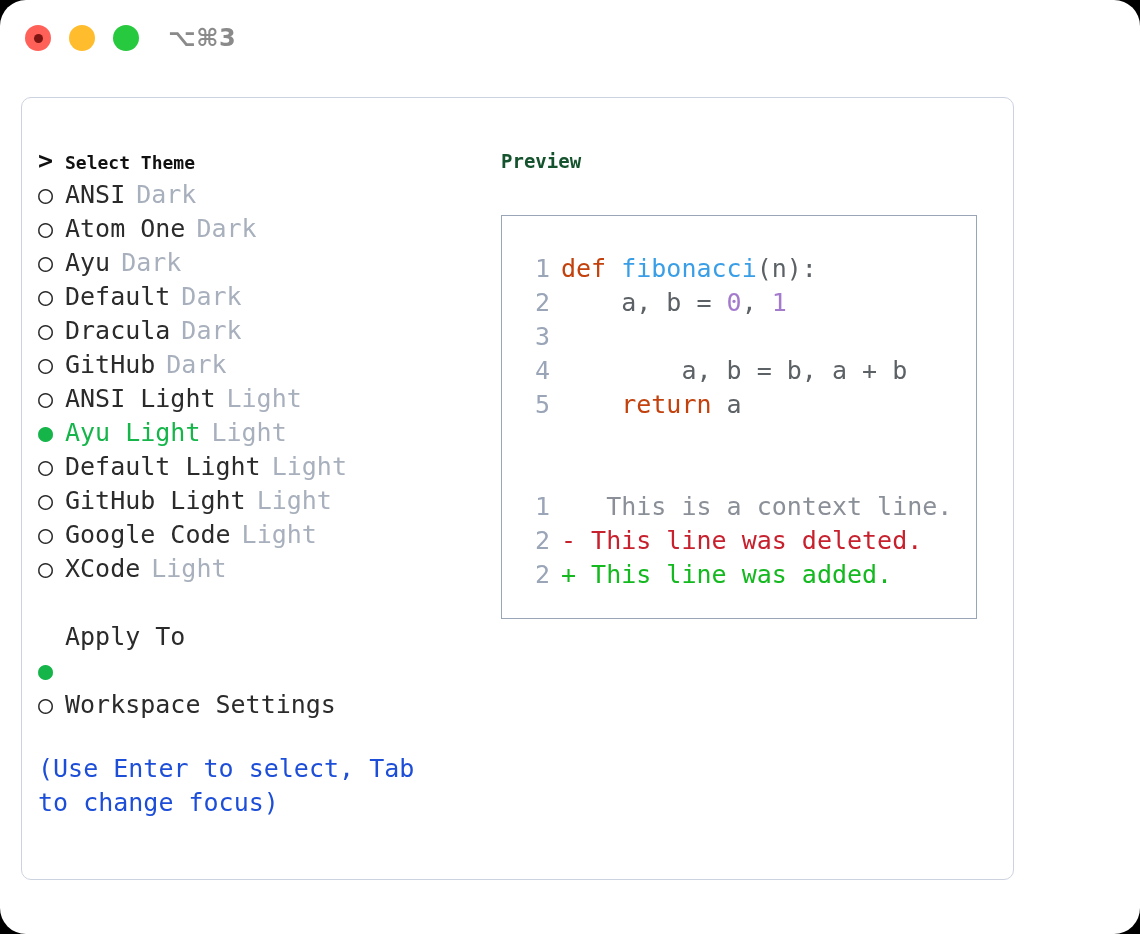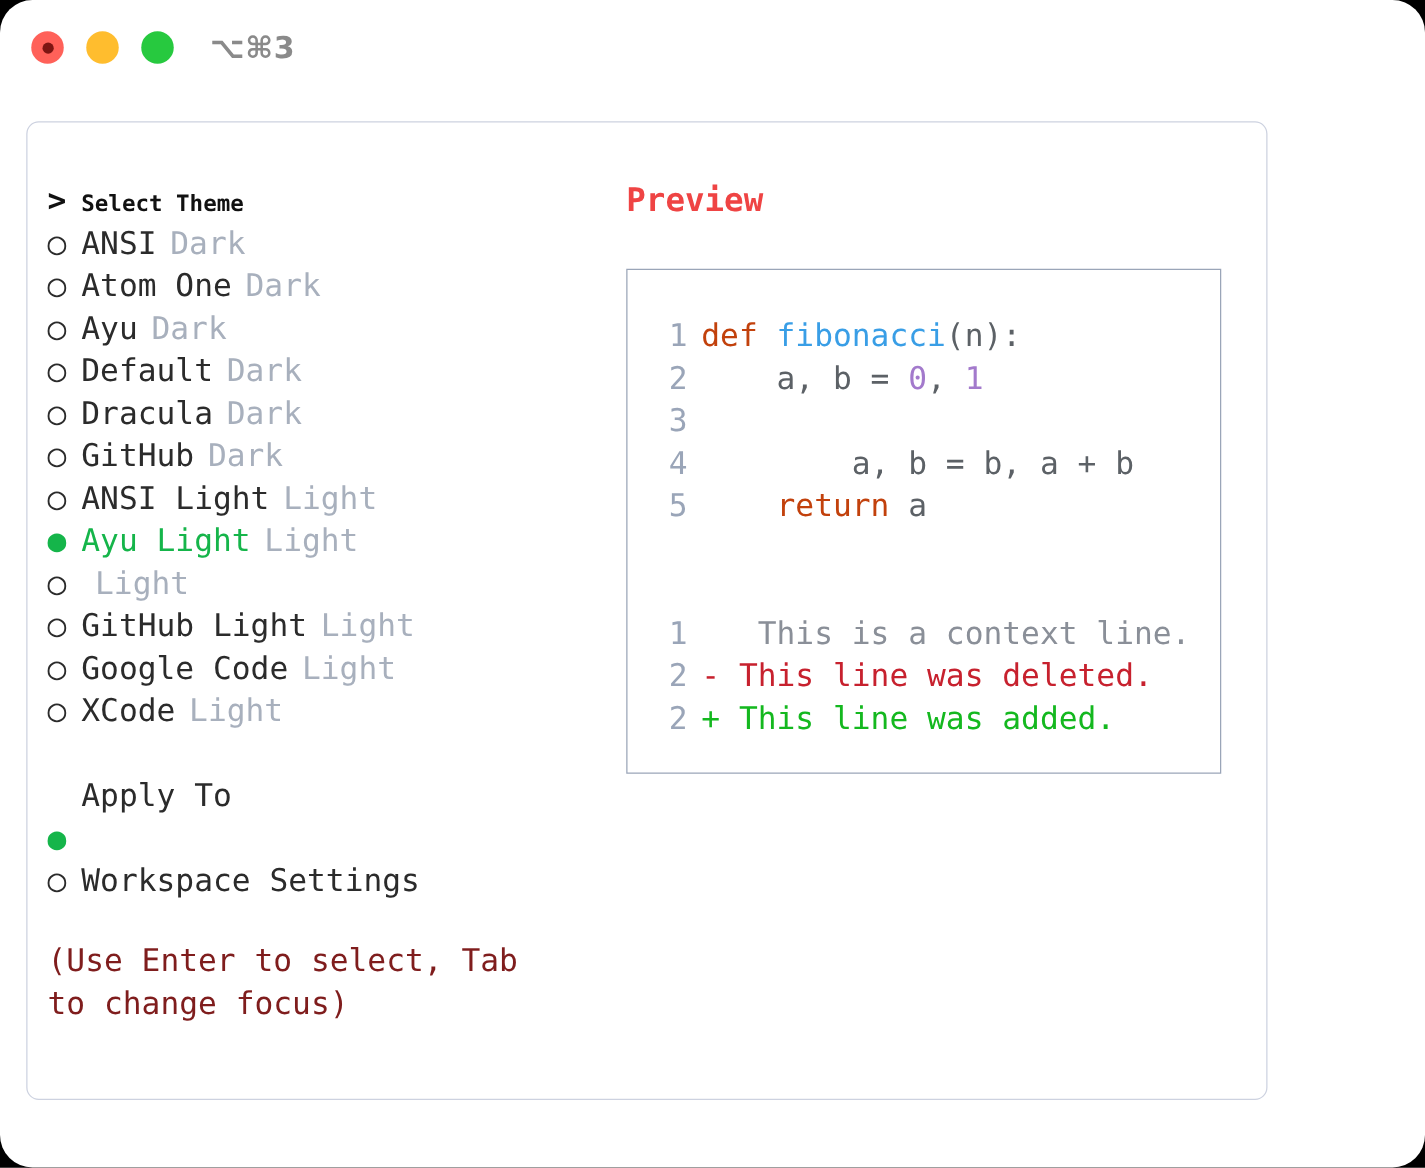--- a/index.html
+++ b/index.html
@@ -133,36 +133,36 @@
     color: #a8b0bd;
     margin-left: 11px;
   }
   .spacer-sm { height: 26px; }
   .spacer-md { height: 34px; }
 
   .hint {
     margin-top: 4px;
     font-size: 25px;
     line-height: 34px;
-    color: #7f1d1d;
+    color: #1d4ed8;
     width: 420px;
     white-space: normal;
   }
 
   
   .right-col {
     position: absolute;
     left: 479px;
     top: 46px;
     width: 500px;
   }
   .preview-title {
-    font-size: 26px;
-    font-weight: bold;
-    color: #ef4444;
+    font-size: 19px;
+    font-weight: bold;
+    color: #14532d;
     line-height: 34px;
     white-space: pre;
   }
   .preview-box {
     margin-top: 37px;
     width: 476px;
     height: 404px;
     border: 1.6px solid #9aa5b8;
     box-sizing: border-box;
     background: #ffffff;
@@ -226,21 +226,21 @@
 
         <div id="theme-rows">
             <div class="row"><span class="marker radio-off">○</span><span class="label">ANSI</span><span class="badge">Dark</span></div>
             <div class="row"><span class="marker radio-off">○</span><span class="label">Atom One</span><span class="badge">Dark</span></div>
             <div class="row"><span class="marker radio-off">○</span><span class="label">Ayu</span><span class="badge">Dark</span></div>
             <div class="row"><span class="marker radio-off">○</span><span class="label">Default</span><span class="badge">Dark</span></div>
             <div class="row"><span class="marker radio-off">○</span><span class="label">Dracula</span><span class="badge">Dark</span></div>
             <div class="row"><span class="marker radio-off">○</span><span class="label">GitHub</span><span class="badge">Dark</span></div>
             <div class="row"><span class="marker radio-off">○</span><span class="label">ANSI Light</span><span class="badge">Light</span></div>
             <div class="row"><span class="marker radio-on">●</span><span class="label sel">Ayu Light</span><span class="badge">Light</span></div>
-            <div class="row"><span class="marker radio-off">○</span><span class="badge">Light</span></div>
+            <div class="row"><span class="marker radio-off">○</span><span class="label">Default Light</span><span class="badge">Light</span></div>
             <div class="row"><span class="marker radio-off">○</span><span class="label">GitHub Light</span><span class="badge">Light</span></div>
             <div class="row"><span class="marker radio-off">○</span><span class="label">Google Code</span><span class="badge">Light</span></div>
             <div class="row"><span class="marker radio-off">○</span><span class="label">XCode</span><span class="badge">Light</span></div>
           </div>
 
         <div class="spacer-md"></div>
 
         <div class="row">
           <span class="marker"></span>
           <span class="label">Apply To</span>

